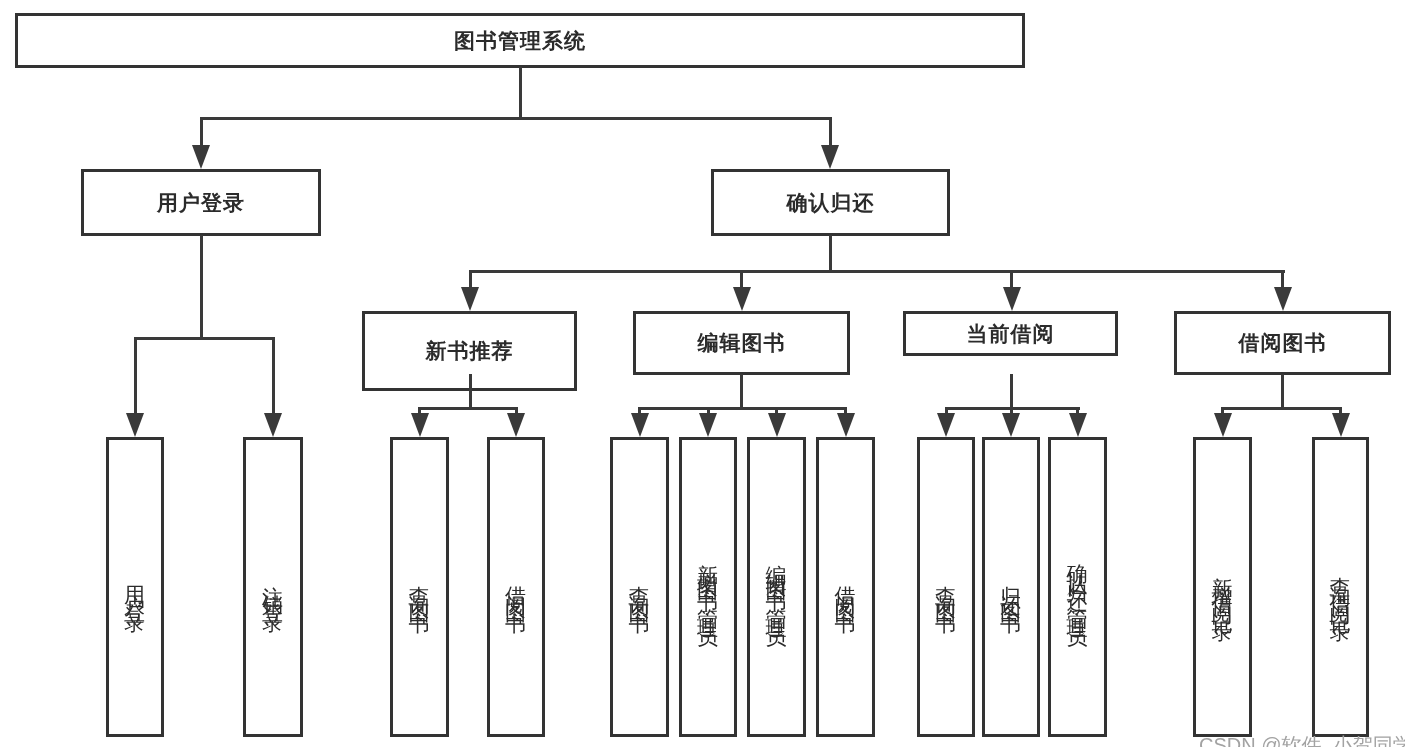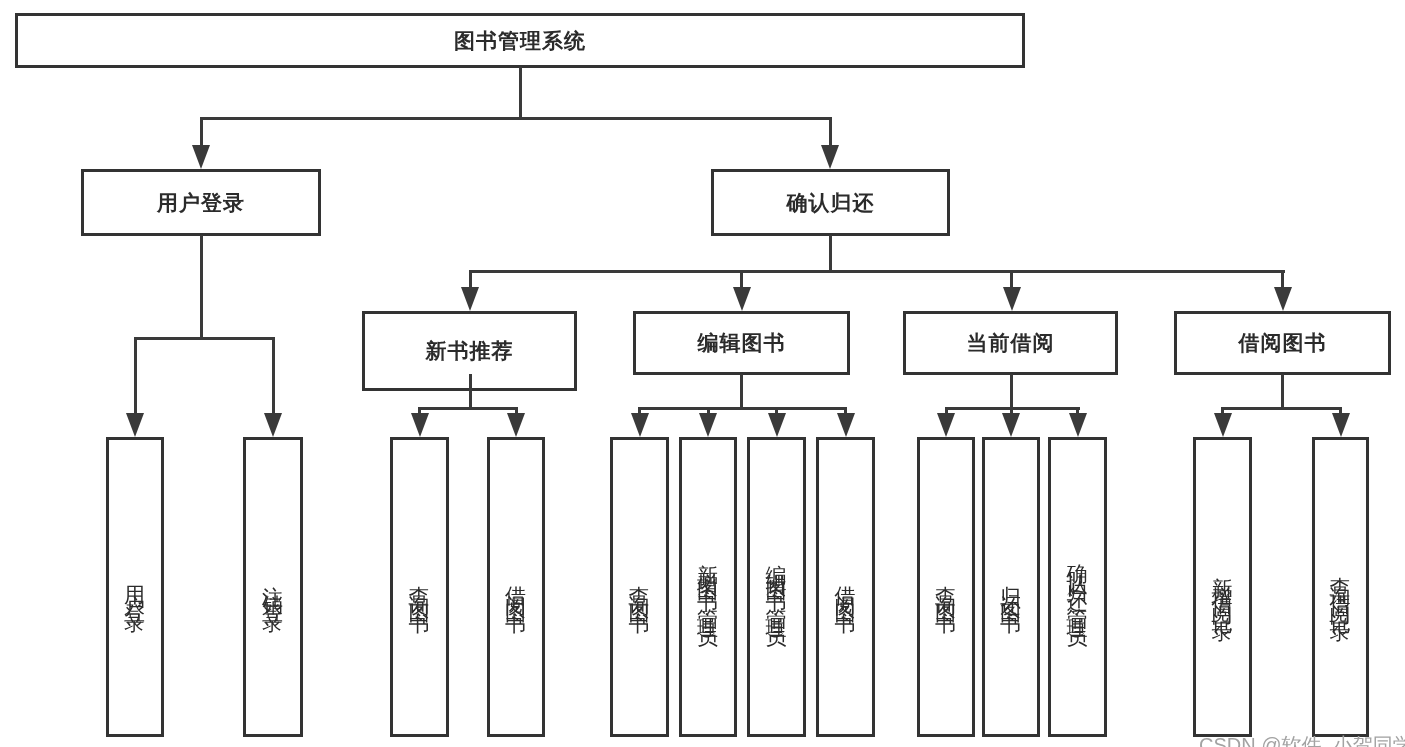--- a/index.html
+++ b/index.html
@@ -62,21 +62,21 @@
 
 <div id="stage">
 
   <div class="box h-box" style="left:15px;top:13px;width:1010px;height:55px;">图书管理系统</div>
 
   <div class="box h-box" style="left:81px;top:169px;width:240px;height:67px;">用户登录</div>
   <div class="box h-box" style="left:711px;top:169px;width:239px;height:67px;">确认归还</div>
 
   <div class="box h-box" style="left:362px;top:311px;width:215px;height:80px;">新书推荐</div>
   <div class="box h-box" style="left:633px;top:311px;width:217px;height:64px;">编辑图书</div>
-  <div class="box h-box" style="left:903px;top:311px;width:215px;height:64px;">当前借阅</div>
+  <div class="box h-box" style="left:903px;top:311px;width:215px;height:45px;">当前借阅</div>
   <div class="box h-box" style="left:1174px;top:311px;width:217px;height:64px;">借阅图书</div>
 
   <div class="box v-box" style="left:106px;top:437px;width:58px;height:300px;">用户登录</div>
   <div class="box v-box" style="left:243px;top:437px;width:60px;height:300px;">注销登录</div>
 
   <div class="box v-box" style="left:390px;top:437px;width:59px;height:300px;">查询图书</div>
   <div class="box v-box" style="left:487px;top:437px;width:58px;height:300px;">借阅图书</div>
 
   <div class="box v-box" style="left:610px;top:437px;width:59px;height:300px;">查询图书</div>
   <div class="box v-box" style="left:679px;top:437px;width:58px;height:300px;">新增图书（管理员）</div>

